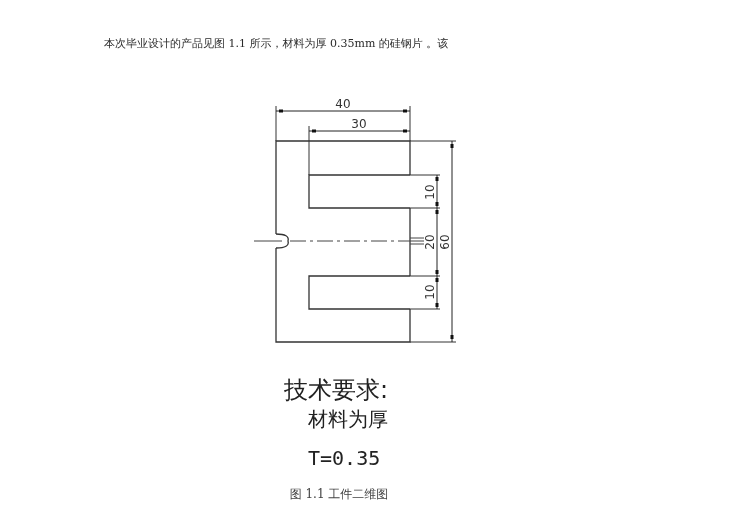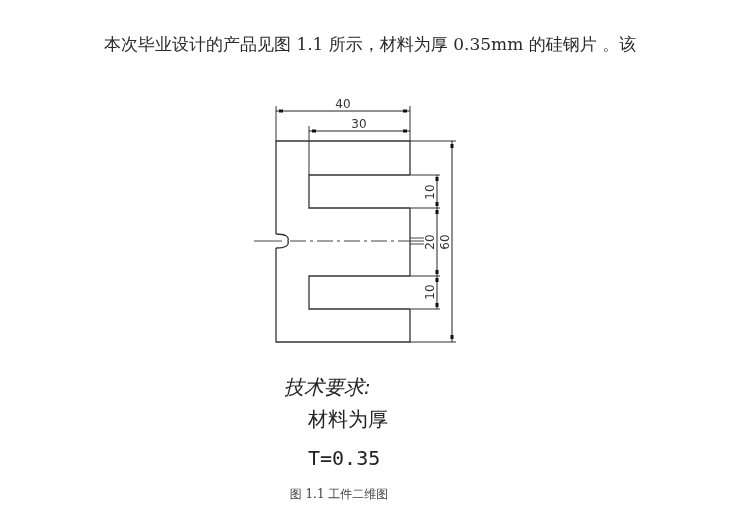--- a/index.html
+++ b/index.html
@@ -1,23 +1,23 @@
 <!DOCTYPE html>
 <html><head>
   <meta charset="utf-8">
   <style>
     html, body { margin: 0; padding: 0; background: #ffffff; }
     body { width: 742px; height: 531px; position: relative; overflow: hidden; font-family: "DejaVu Serif", serif; color: #222; }
-    .para { position: absolute; left: 72px; width: 600px; font-size: 17px; line-height: 28px; color: #2a2a2a; }
+    .para { position: absolute; left: 72px; width: 600px; font-size: 11px; line-height: 28px; color: #2a2a2a; }
     .para .line1 { display: block; padding-left: 32px; }
     .para .line2 { display: block; }
     .drawing { position: absolute; left: 0; top: 0; }
     .dimtext { font-family: "DejaVu Sans", sans-serif; font-size: 12px; fill: #333; }
     .req { position: absolute; font-family: "DejaVu Sans", sans-serif; color: #222; }
-    .req-title { left: 284px; top: 374px; font-size: 20px; font-style: italic; }
+    .req-title { left: 284px; top: 374px; font-size: 24px; }
     .req-line1 { left: 308px; top: 406px; font-size: 20px; }
     .req-line2 { left: 308px; top: 446px; font-size: 20px; font-family: "DejaVu Sans Mono", monospace; }
     .caption { position: absolute; left: 0; width: 678px; top: 486px; text-align: center; font-size: 12px; color: #444; }
   </style>
 </head>
 <body>
 
 <div class="para" style="top:30px;">
   <span class="line1">本次毕业设计的产品见图  1.1 所示，材料为厚  0.35mm 的硅钢片 。该</span>
 </div>

